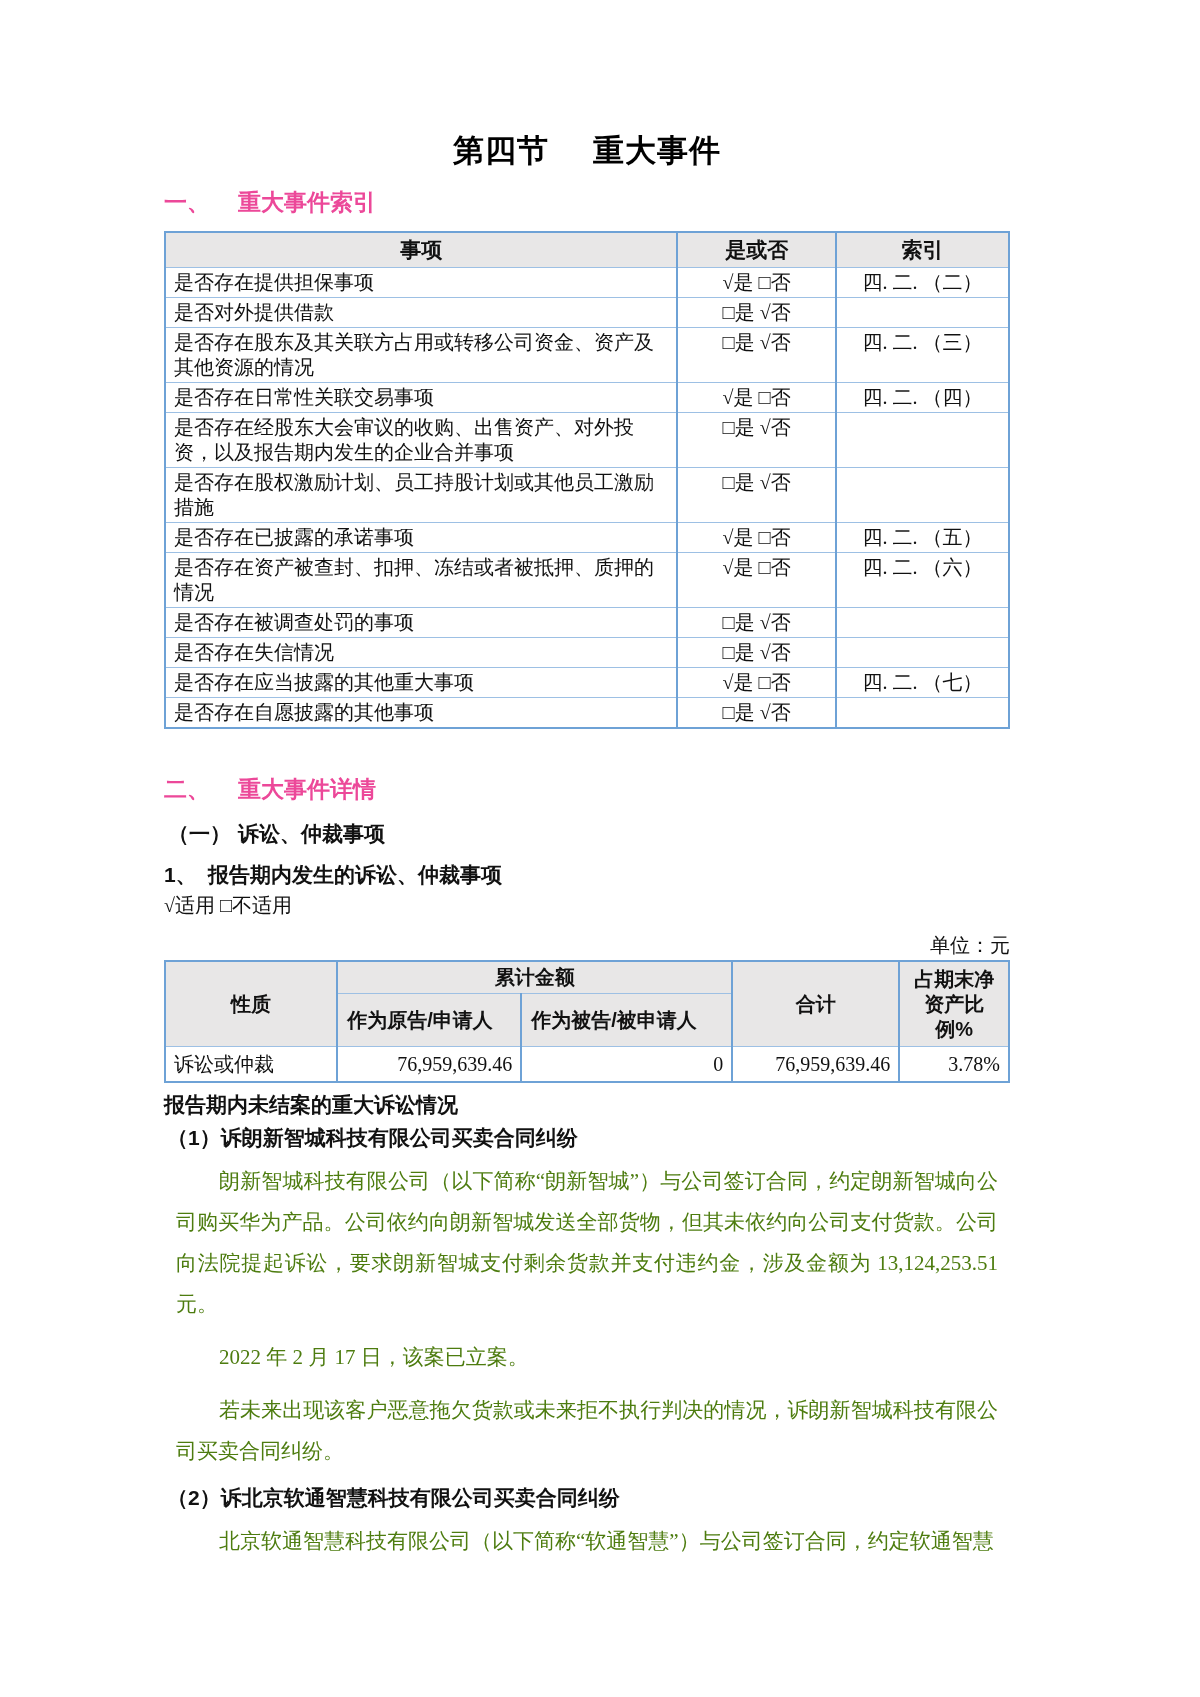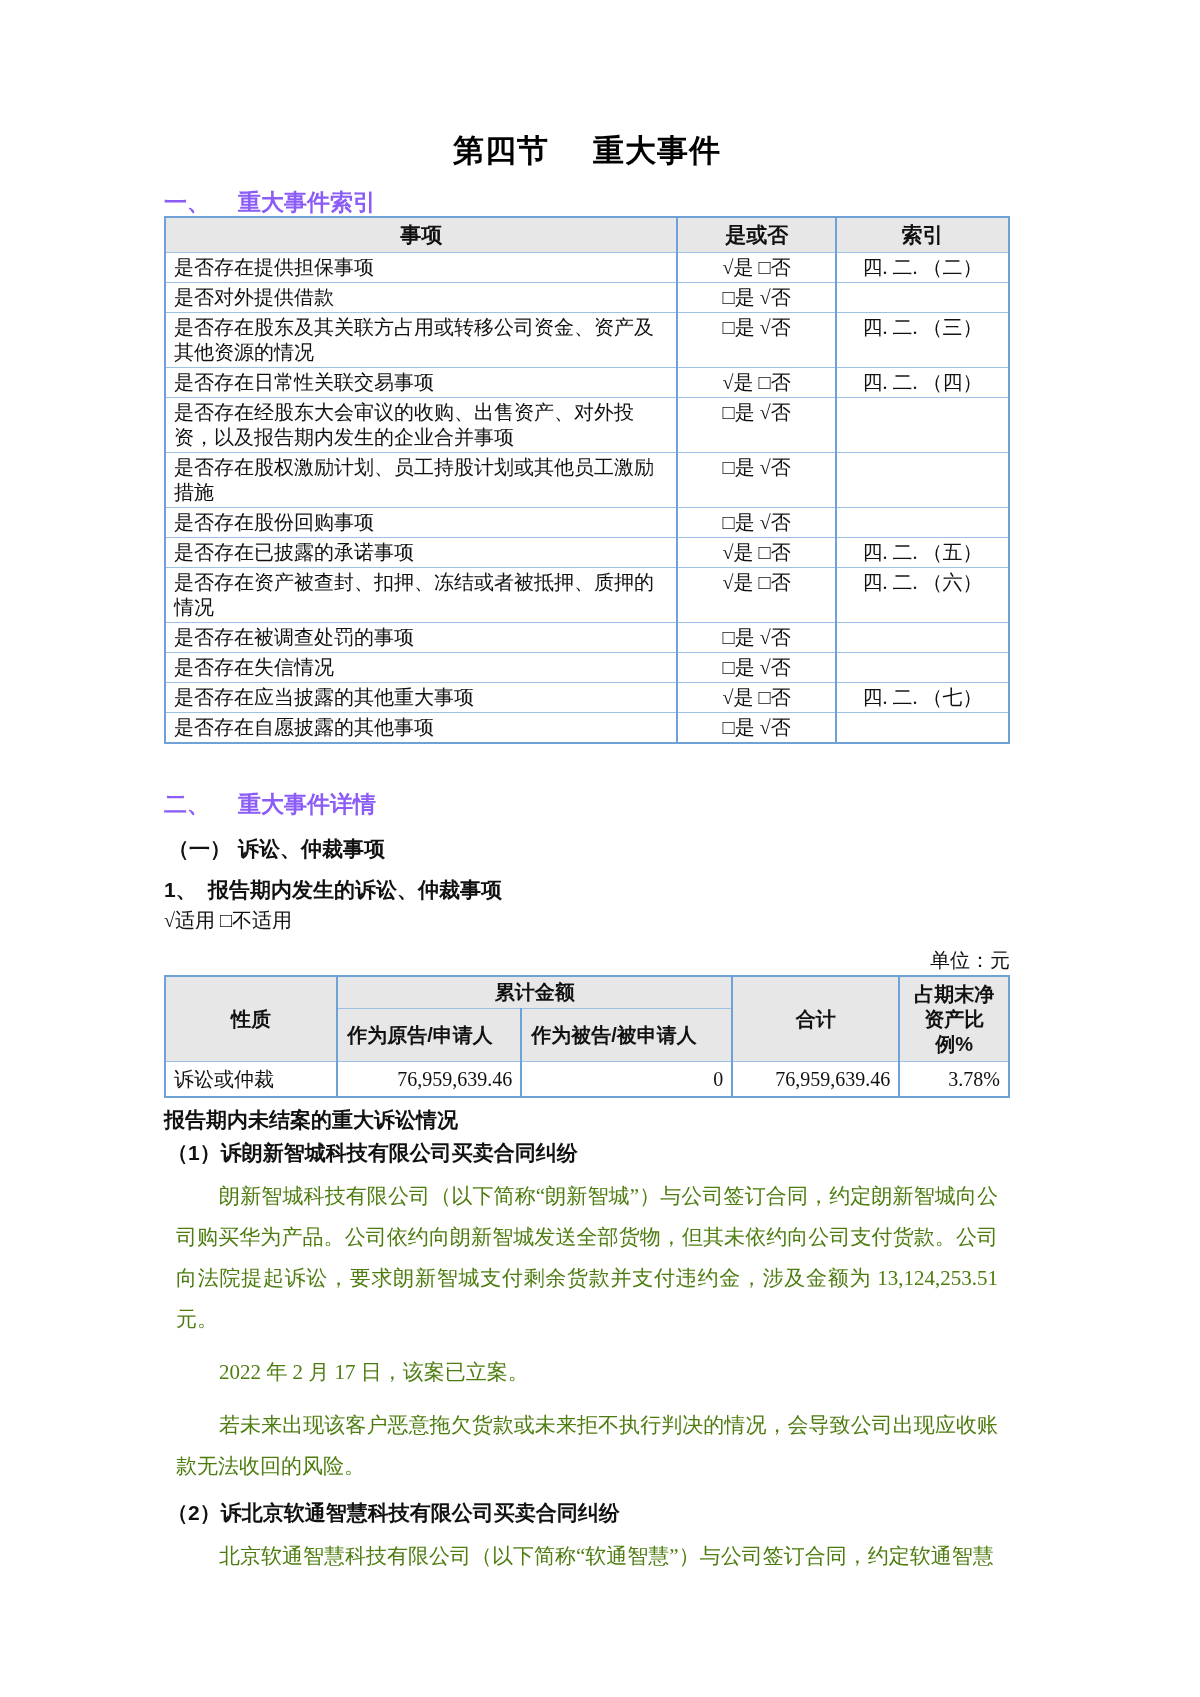--- a/index.html
+++ b/index.html
@@ -12,35 +12,35 @@
   html,body{margin:0;padding:0;background:#ffffff;}
   body{width:1200px;height:1697px;overflow:hidden;color:#111;font-family:var(--serif);}
   .page{box-sizing:border-box;width:1172px;height:1697px;padding:132px 162px 16px 164px;}
 
   .doc-title{
     text-align:center;font-family:var(--sans);font-weight:bold;
     font-size:31px;line-height:38px;letter-spacing:1px;color:#000;
   }
   .doc-title .title-gap{display:inline-block;width:44px;}
 
-  .h2{font-family:var(--sans);font-weight:bold;font-size:23px;line-height:28px;color:#8b5cf6;}
+  .h2{font-family:var(--sans);font-weight:bold;font-size:23px;line-height:28px;color:#ec4899;}
   .h2 .h-num{display:inline-block;min-width:74px;}
   .h2.s1{margin-top:18px;}
   .h2.s2{margin-top:46px;}
 
   .h3{font-family:var(--sans);font-weight:bold;font-size:21px;line-height:26px;margin-top:18px;padding-left:4px;}
   .h3 .h-num{display:inline-block;min-width:70px;}
   .h4{font-family:var(--sans);font-weight:bold;font-size:21px;line-height:26px;margin-top:15px;}
   .h4 .h-num{display:inline-block;min-width:44px;}
 
   .applicable{font-size:20px;line-height:26px;margin-top:4px;}
   .unit-line{font-size:20px;line-height:24px;margin-top:15px;text-align:right;}
 
   table{border-collapse:collapse;width:100%;table-layout:fixed;}
-  table.idx{font-size:20px;}
+  table.idx{margin-top:15px;font-size:20px;}
   table.idx th,table.idx td{
     border-top:1px solid var(--table-border-light);
     border-bottom:1px solid var(--table-border-light);
     border-left:2px solid var(--table-border);
     border-right:2px solid var(--table-border);
   }
   table.idx,table.law{border:2px solid var(--table-border);}
   table.idx th{
     background:var(--header-bg);font-family:var(--sans);font-weight:bold;
     font-size:21px;padding:3px 6px;text-align:center;
@@ -121,25 +121,20 @@
           <td class="yn">√是 □否</td>
           <td class="ref">四. 二. （四）</td>
         </tr>
       <tr>
           <td>是否存在经股东大会审议的收购、出售资产、对外投资，以及报告期内发生的企业合并事项</td>
           <td class="yn">□是 √否</td>
           <td class="ref"></td>
         </tr>
       <tr>
           <td>是否存在股权激励计划、员工持股计划或其他员工激励措施</td>
-          <td class="yn">□是 √否</td>
-          <td class="ref"></td>
-        </tr>
-      <tr>
-          <td>是否存在股份回购事项</td>
           <td class="yn">□是 √否</td>
           <td class="ref"></td>
         </tr>
       <tr>
           <td>是否存在已披露的承诺事项</td>
           <td class="yn">√是 □否</td>
           <td class="ref">四. 二. （五）</td>
         </tr>
       <tr>
           <td>是否存在资产被查封、扣押、冻结或者被抵押、质押的情况</td>
@@ -214,18 +209,18 @@
         <td class="num">3.78%</td>
       </tr>
     </tbody>
   </table>
 
   <div class="bold-line">报告期内未结案的重大诉讼情况</div>
 
   <div class="case-title">（1）诉朗新智城科技有限公司买卖合同纠纷</div>
   <p class="body-p first">朗新智城科技有限公司（以下简称“朗新智城”）与公司签订合同，约定朗新智城向公司购买华为产品。公司依约向朗新智城发送全部货物，但其未依约向公司支付货款。公司向法院提起诉讼，要求朗新智城支付剩余货款并支付违约金，涉及金额为 13,124,253.51 元。</p>
   <p class="body-p">2022 年 2 月 17 日，该案已立案。</p>
-  <p class="body-p">若未来出现该客户恶意拖欠货款或未来拒不执行判决的情况，会导致公司出现应收账款无法收回的风险。</p>
+  <p class="body-p">若未来出现该客户恶意拖欠货款或未来拒不执行判决的情况，诉朗新智城科技有限公司买卖合同纠纷。</p>
 
   <div class="case-title second">（2）诉北京软通智慧科技有限公司买卖合同纠纷</div>
   <p class="body-p first">北京软通智慧科技有限公司（以下简称“软通智慧”）与公司签订合同，约定软通智慧</p>
 
 </div>
 
 </body></html>

